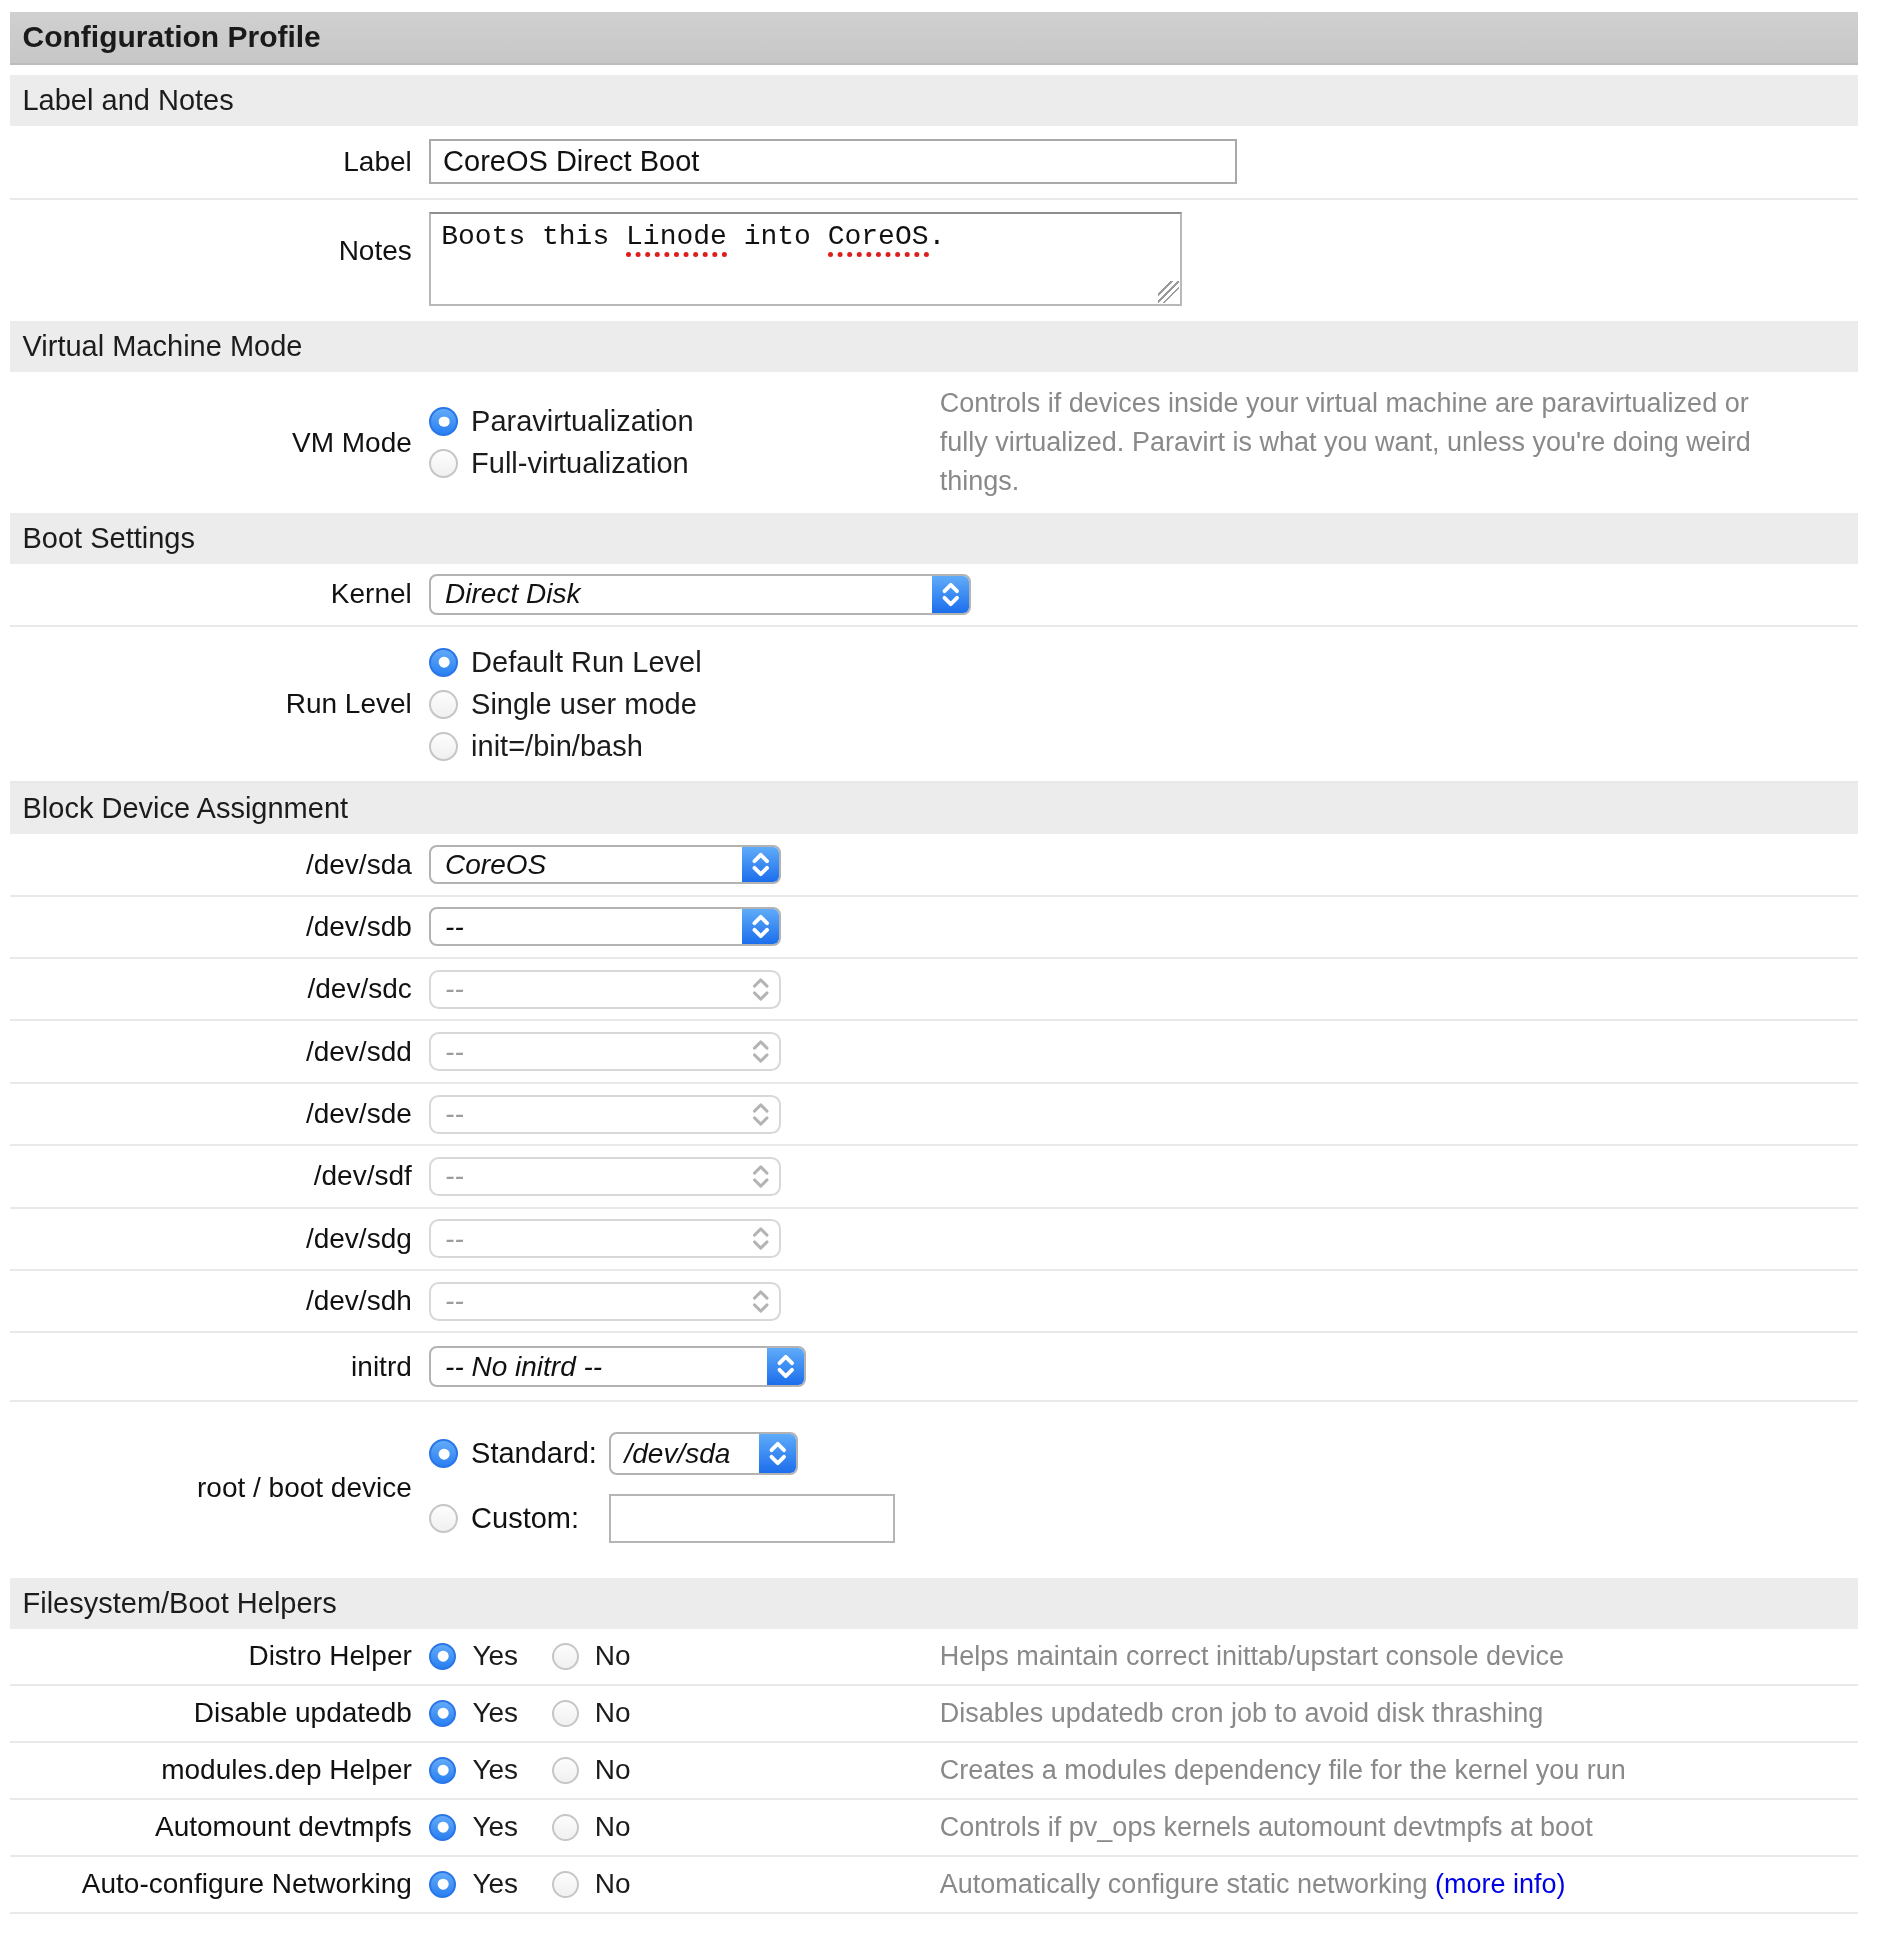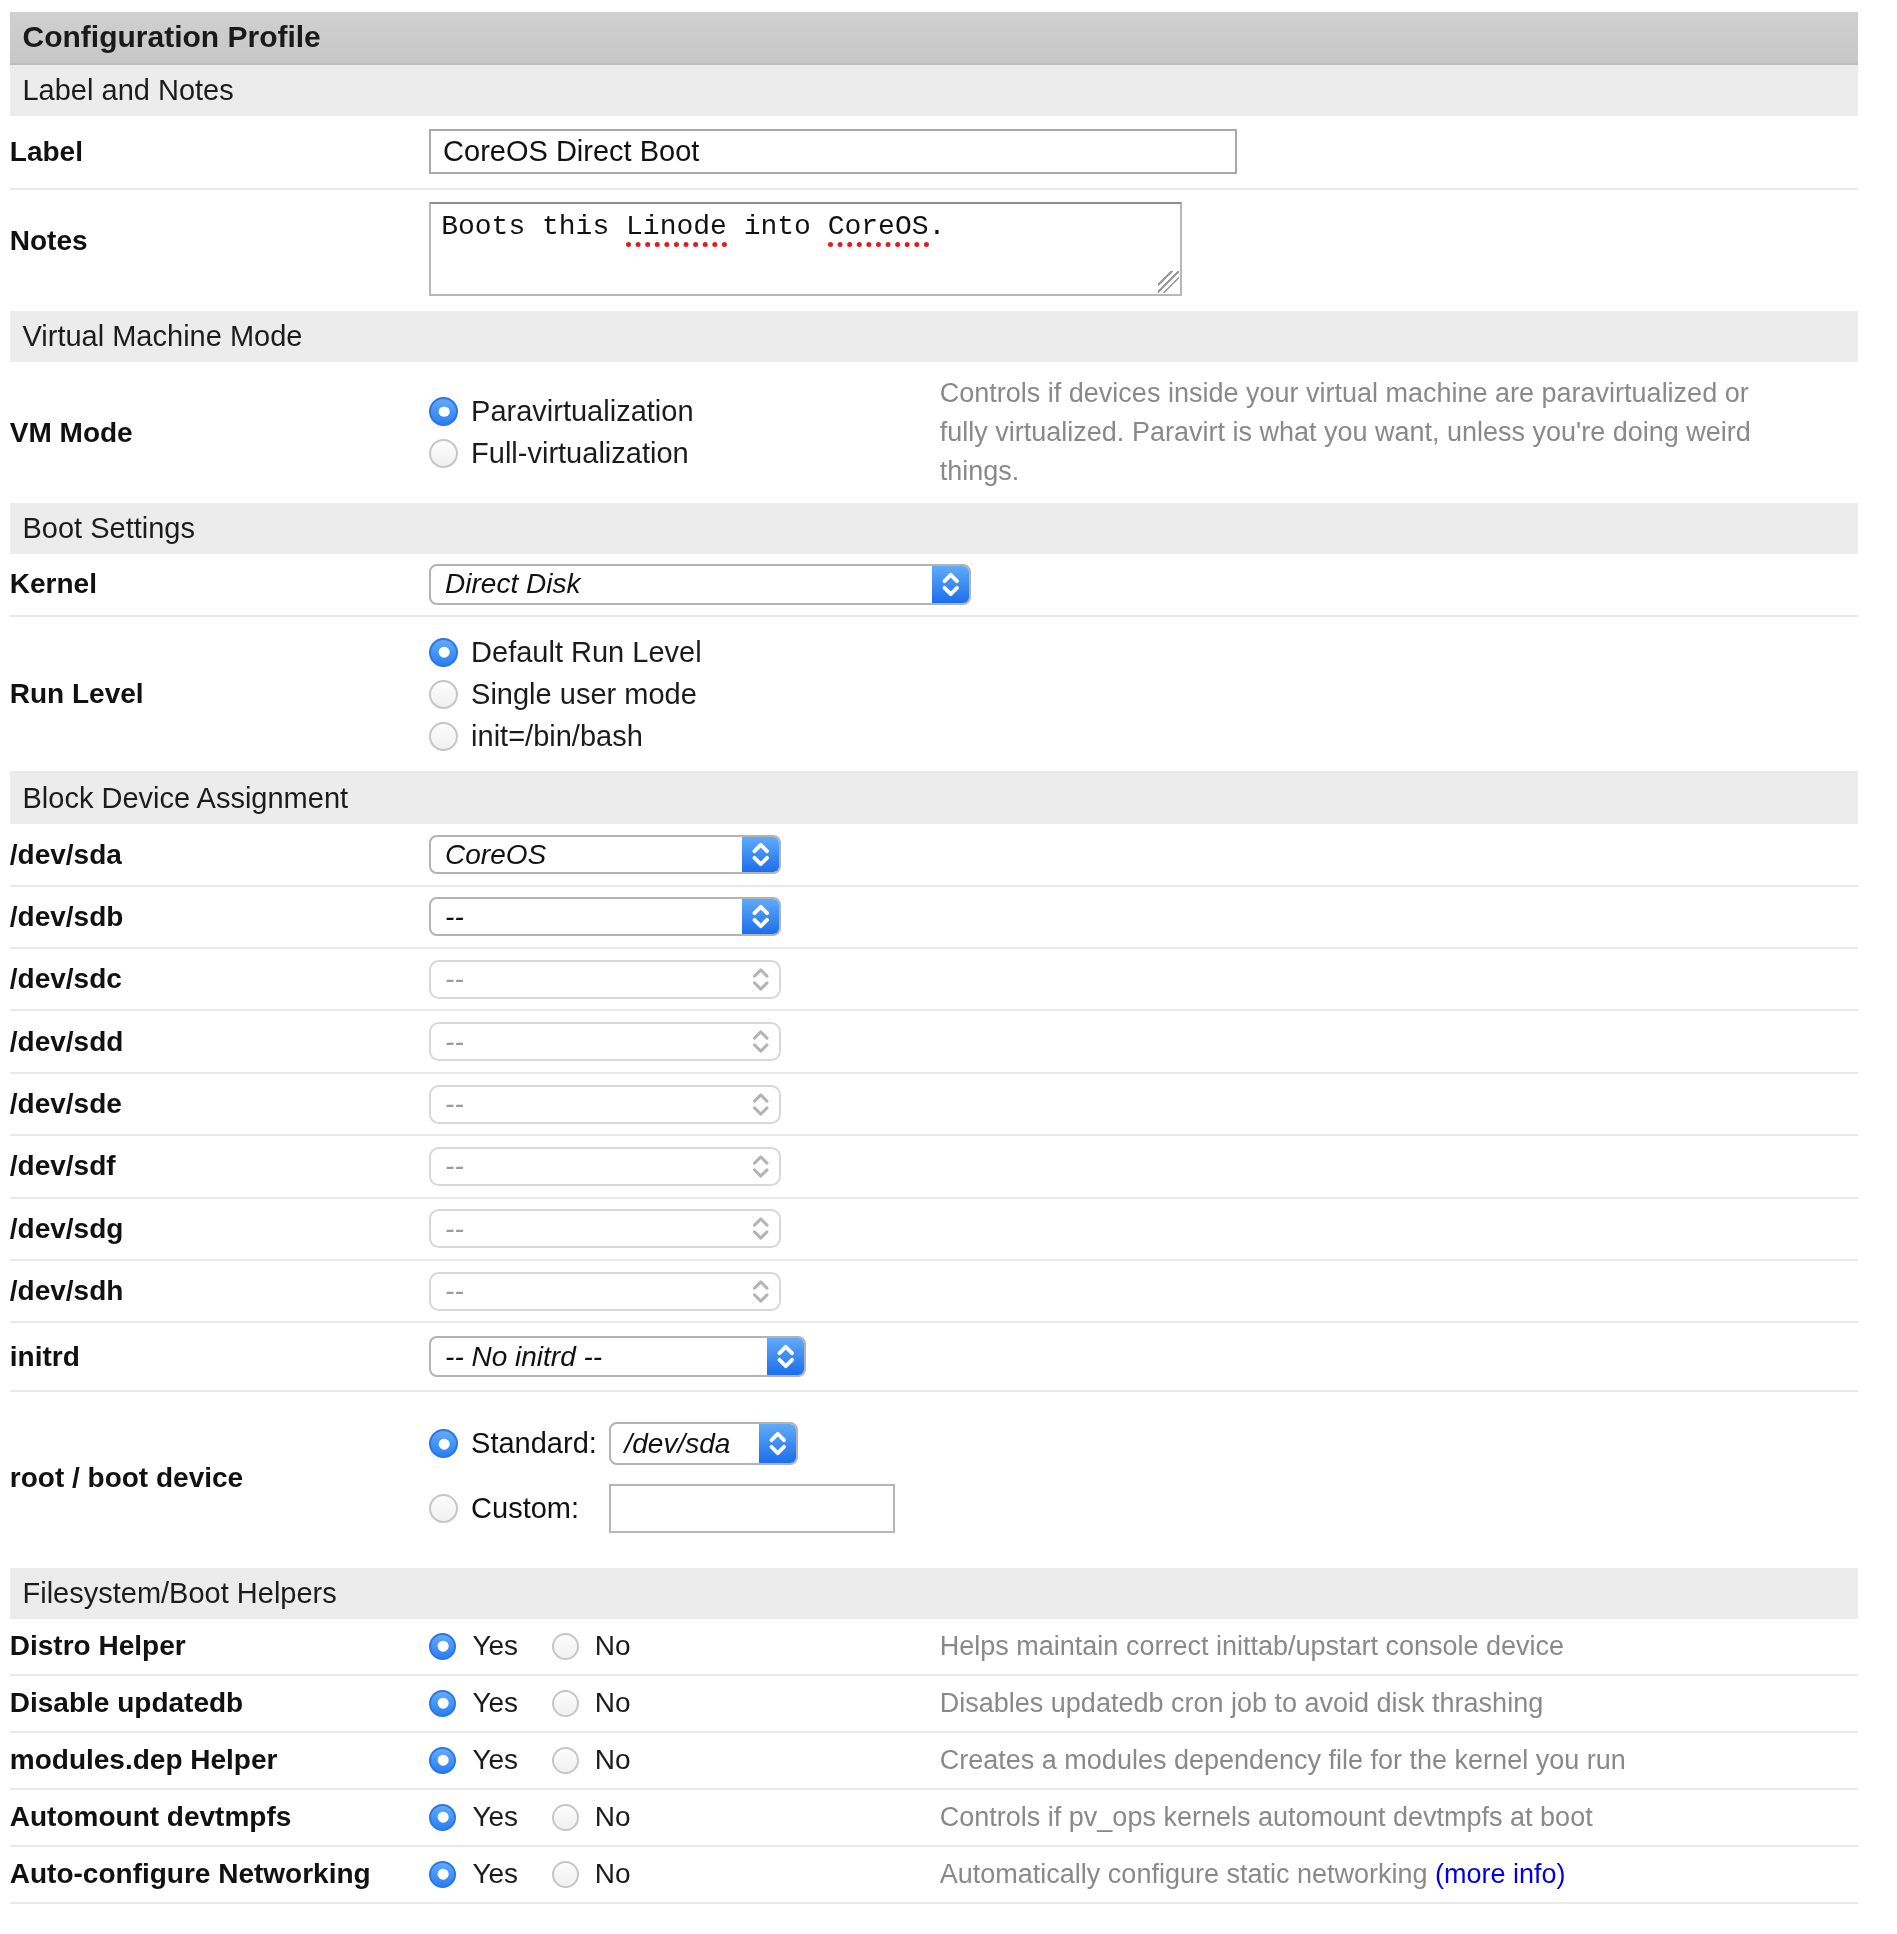--- a/index.html
+++ b/index.html
@@ -10,36 +10,36 @@
     color:#111;
   }
   .wrap { margin: 11.7px 40px 0 9.8px; }
 
   
   .bar-main {
     height: 53px; background: linear-gradient(#d0d0d0,#c7c7c7);
     border-bottom: 2.9px solid #bcbcbc;
     display:flex; align-items:center; padding-left:12.7px;
     font-size:30px; font-weight:bold; color:#1a1a1a;
-    margin-bottom:0;
+    margin-bottom:10px;
   }
   .bar-sec {
     height: 51px; background:#ececec;
     display:flex; align-items:center; padding-left:12.7px;
     font-size:29px; color:#1c1c1c;
   }
 
   
   .form-row {
     display:grid; grid-template-columns: 402px 528px 1fr;
     align-items:center; padding:9.8px 0;
   }
   .form-row.rule { border-bottom:2px solid #e9e9e9; }
   .flab {
-    text-align:left; font-size:28px; font-weight:bold; color:#111;
+    text-align:right; font-size:28px; font-weight:normal; color:#111;
     white-space:nowrap;
   }
   .fctl { padding-left:17.6px; }
   .fhelp {
     font-size:27px; color:#898989; line-height:1.45; padding-right:68px;
     align-self:center;
   }
   .fhelp a { color:#0000e6; text-decoration:none; cursor:pointer; }
 
   

